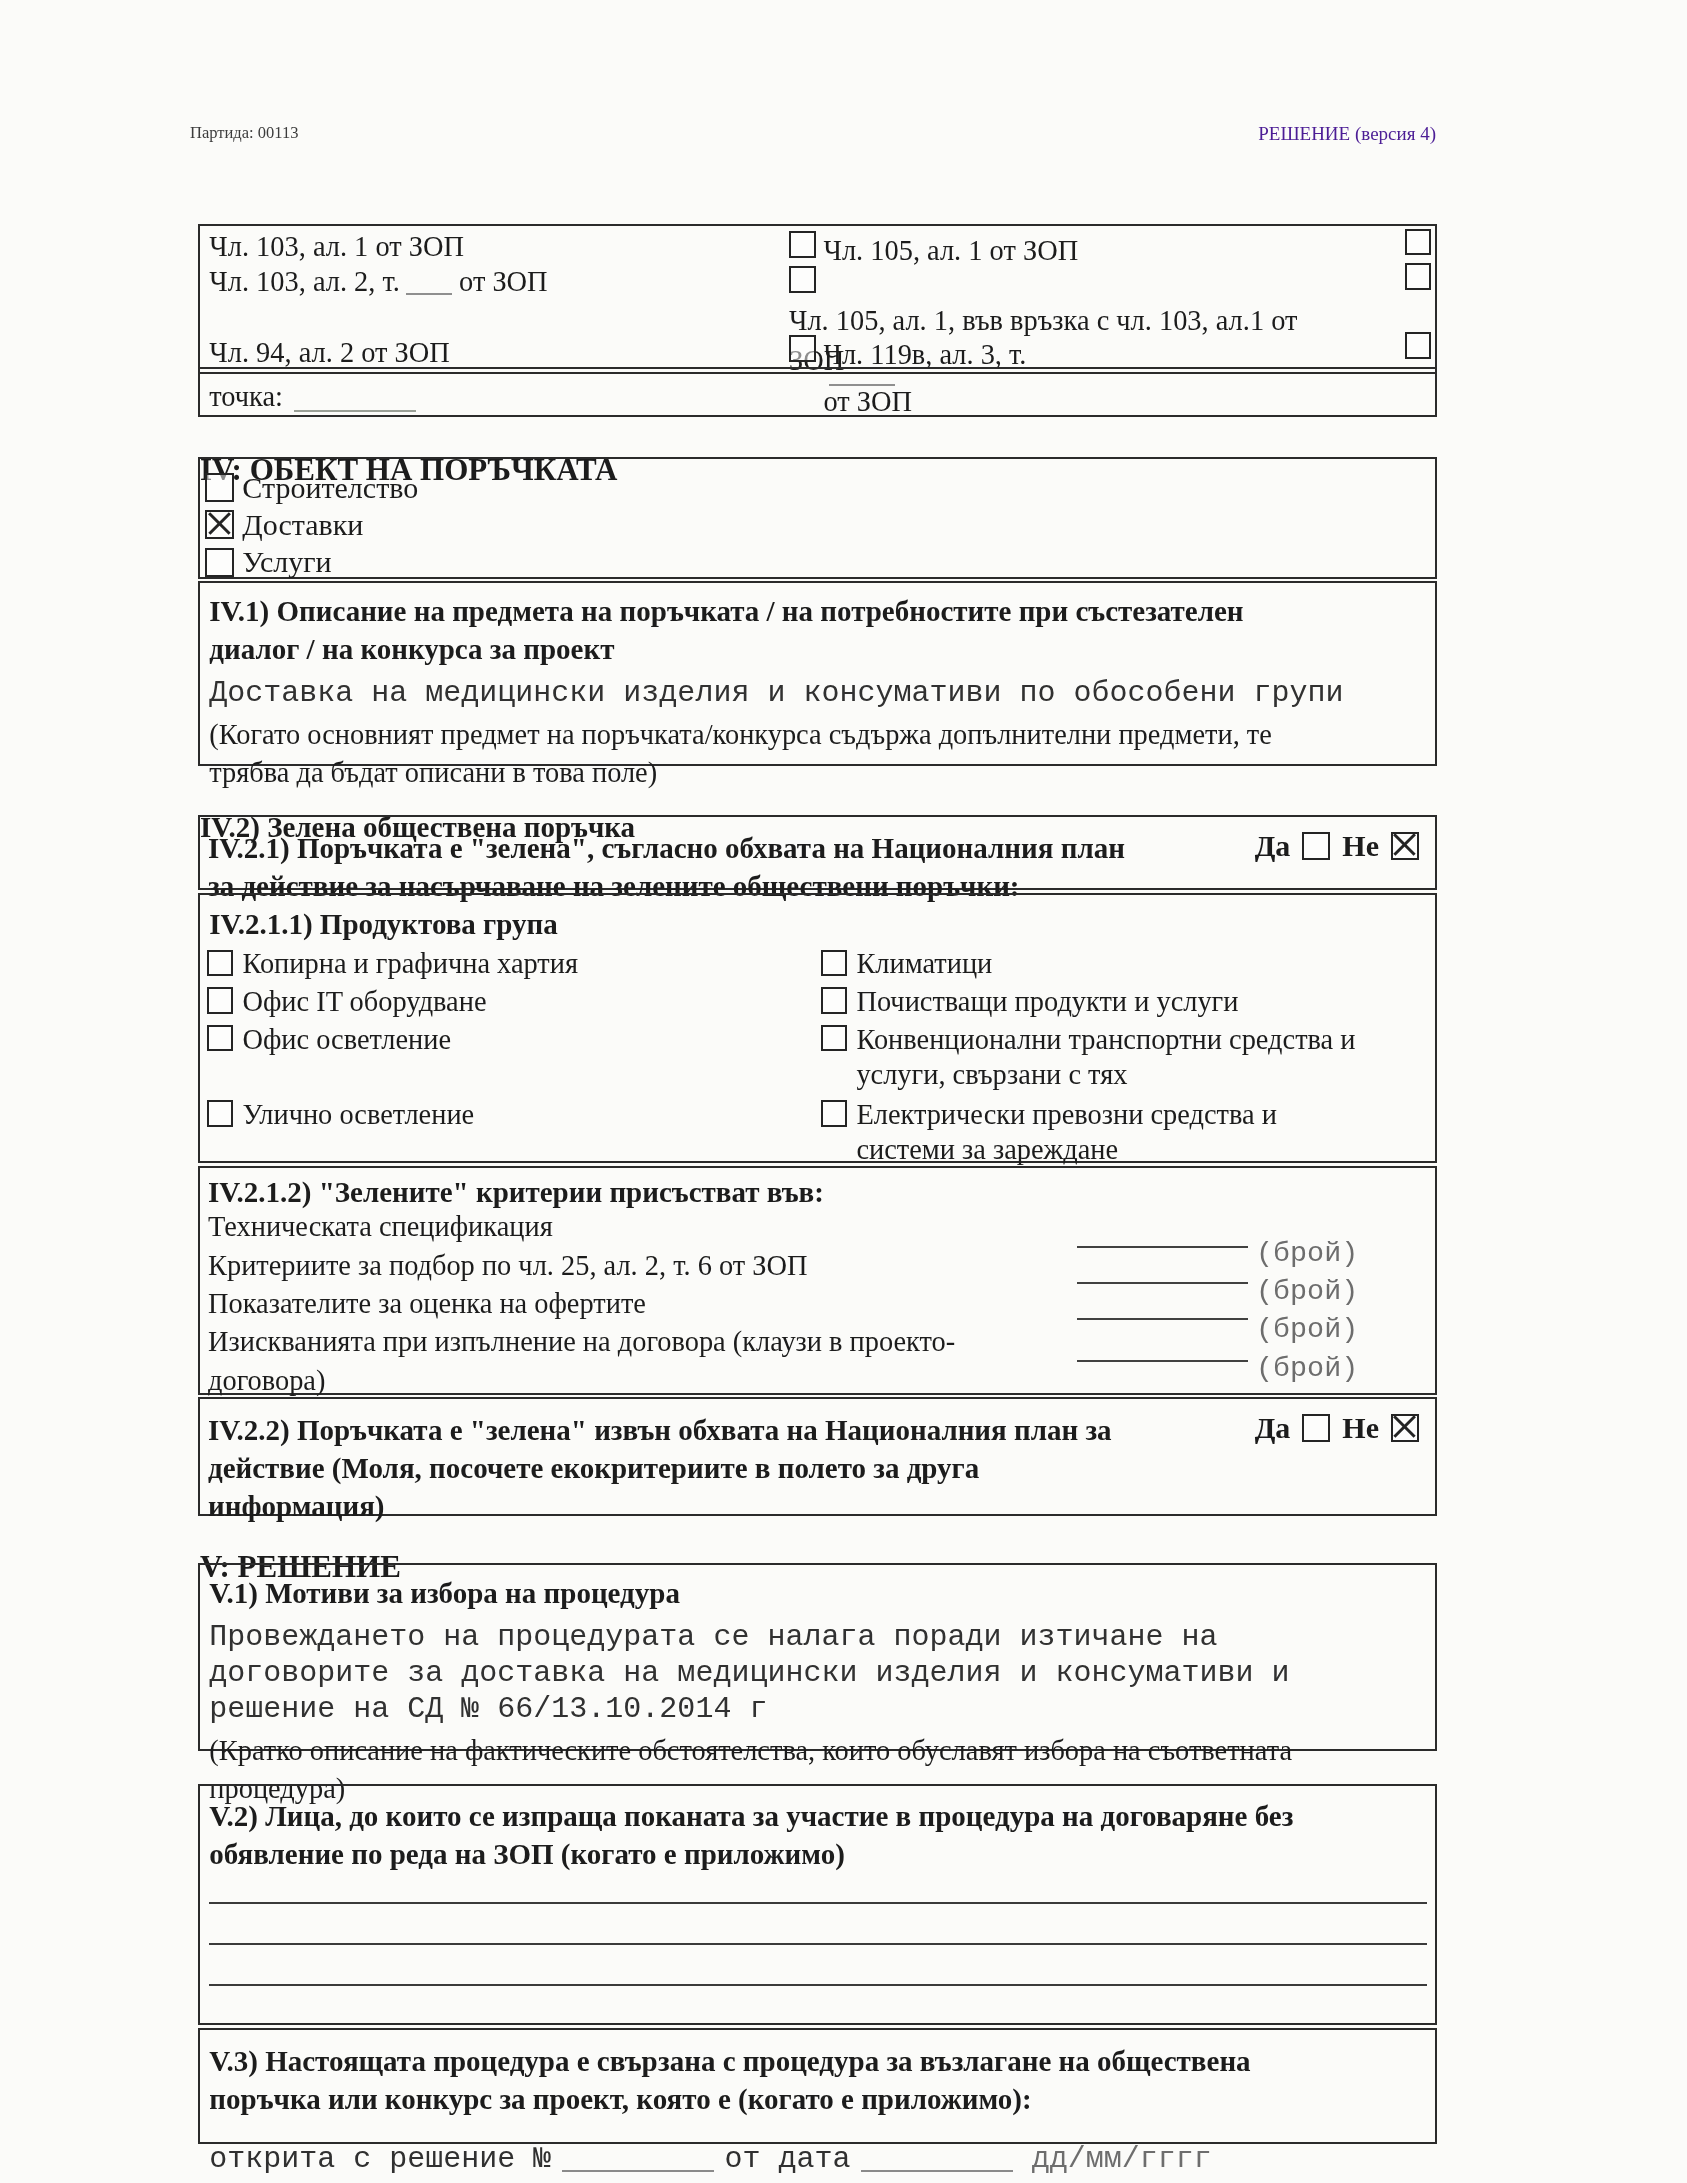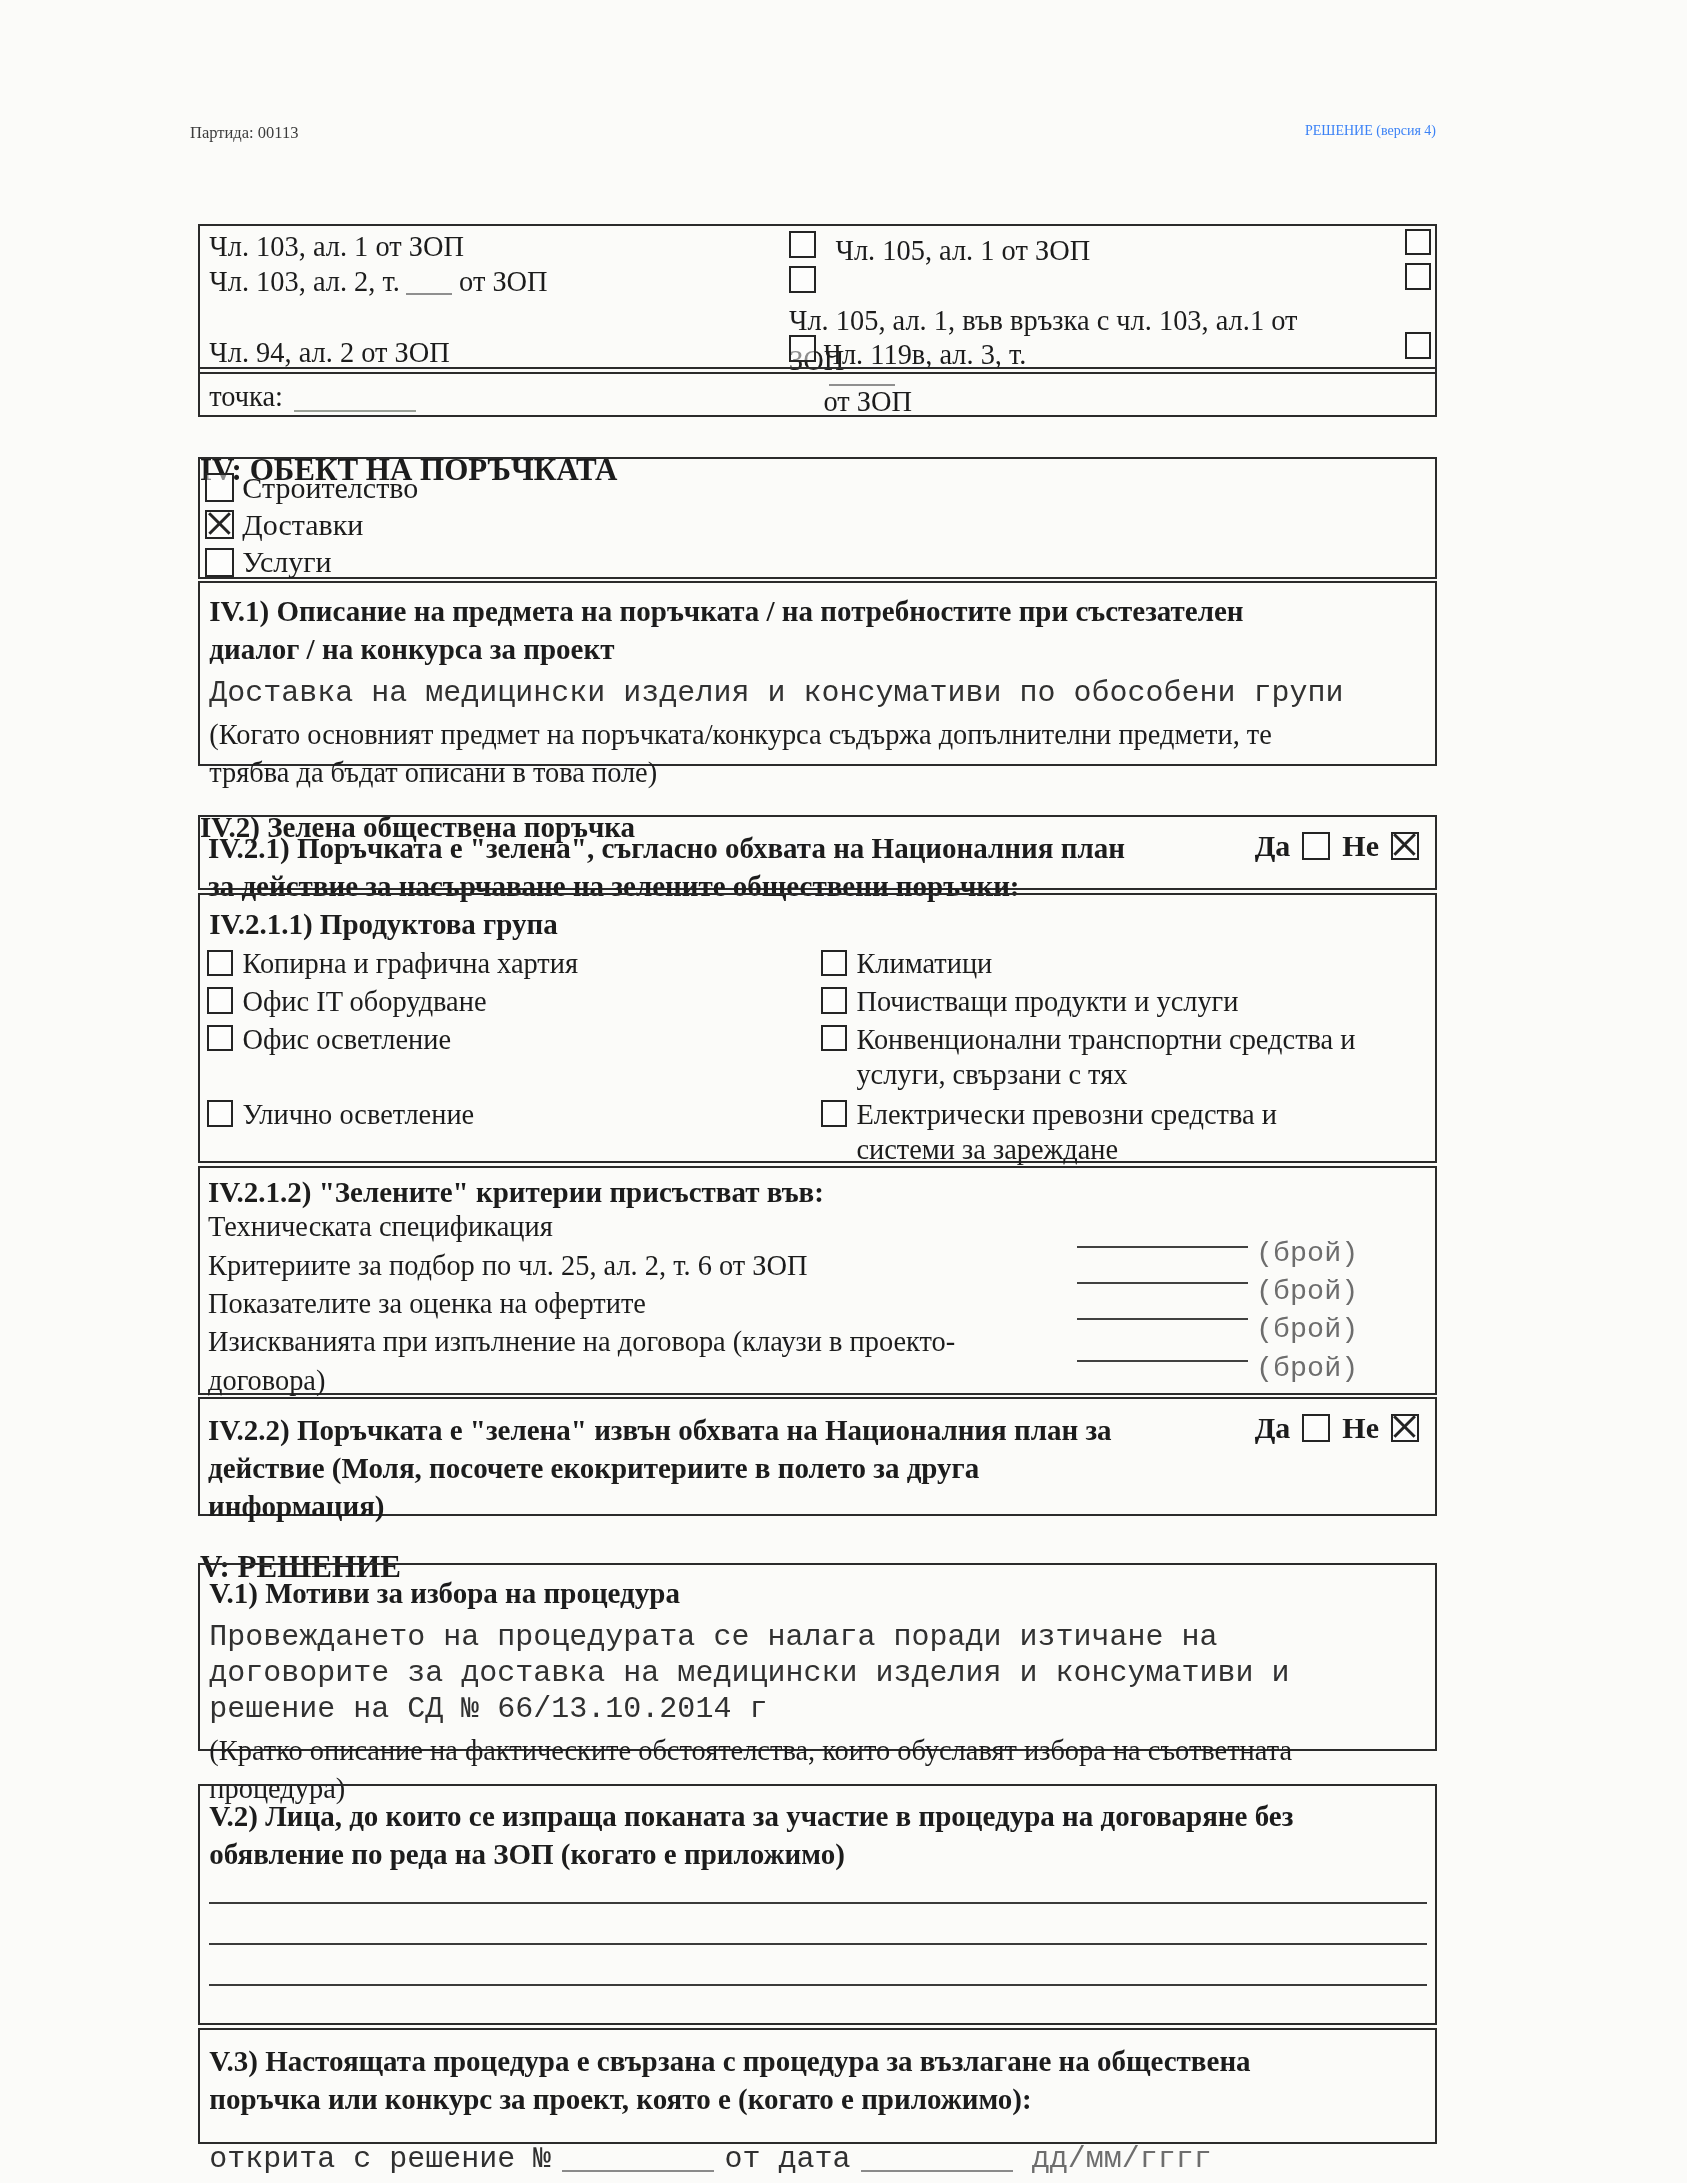--- a/index.html
+++ b/index.html
@@ -1,21 +1,21 @@
 <!DOCTYPE html>
 <html style="font-size:10.6px"><head>
 <meta charset="utf-8">
 <style>
   html,body{margin:0;padding:0;background:#e9e9e7;}
   .page{position:relative;width:1687px;height:2183px;background:#fbfbf9;
         font-family:"Liberation Serif",serif;color:#1c1c1c;overflow:hidden;}
   .abs{position:absolute;}
   
   #hdrL{left:190px;top:123px;font-size:16.5px;color:#3c3c3c;}
-  #hdrR{right:251px;top:123px;font-size:14px;color:#3b82f6;}
+  #hdrR{right:251px;top:123px;font-size:19px;color:#4c1d95;}
   
   .bx{position:absolute;left:198px;width:1239px;box-sizing:border-box;
       border:2.6px solid #2b2b2b;font-size:28.4px;}
   #boxA{top:224px;height:193px;}
   #boxB{top:457px;height:122px;padding:10.6px 0 0 5.3px;}
   #boxC{top:581px;height:185px;padding:9.3px 12px 0 9.3px;}
   #boxD1{top:815px;height:75px;}
   #boxD2{top:893px;height:270px;padding:13.2px 0 0 6.6px;}
   #boxD3{top:1166px;height:229px;}
   #boxD4{top:1397px;height:119px;}
@@ -31,21 +31,21 @@
   .cb{display:inline-block;position:relative;width:26.5px;height:26.5px;flex:none;
       border:2.6px solid #242424;box-sizing:border-box;background:rgba(255,255,255,.5);}
   .cb.checked::before,.cb.checked::after{content:"";position:absolute;left:-2.6px;top:9.3px;
       width:29px;height:2.6px;background:#242424;}
   .cb.checked::before{transform:rotate(45deg);}
   .cb.checked::after{transform:rotate(-45deg);}
   
   .blank{display:inline-block;border-bottom:2.6px solid #8f8f8f;height:5.3px;}
   
   #boxA .row{position:absolute;}
-  #a1l{left:9.3px;top:5.3px;}   #a1m{left:589px;top:5.3px;display:flex;gap:20px;}   #a1e{right:4px;top:2.6px;}
+  #a1l{left:9.3px;top:5.3px;}   #a1m{left:589px;top:5.3px;display:flex;gap:8px;}   #a1e{right:4px;top:2.6px;}
   #a2l{left:9.3px;top:40px;}  #a2m{left:589px;top:40px;display:flex;gap:8px;flex-direction:column;}  #a2e{right:4px;top:37px;}
   #a3l{left:9.3px;top:111px;} #a3m{left:589px;top:109px;display:flex;gap:8px;} #a3e{right:4px;top:106px;}
   .mlbl span{display:block;line-height:40px;}
   #adsep{position:absolute;left:0;right:0;top:141px;height:2.6px;box-sizing:content-box;
          border-top:2.6px solid #2b2b2b;border-bottom:2.6px solid #2b2b2b;}
   #apoint{position:absolute;left:9.3px;top:155px;display:flex;align-items:flex-end;}
   #apoint .blank{width:122px;margin:0 0 1.3px 10.6px;background:none;border-color:#9aa097;}
   .w70{width:46px;margin:0 6.6px;transform:translateY(4px);}
   .w100{width:66px;margin:0 8px 0 5.3px;transform:translateY(4px);}
   

